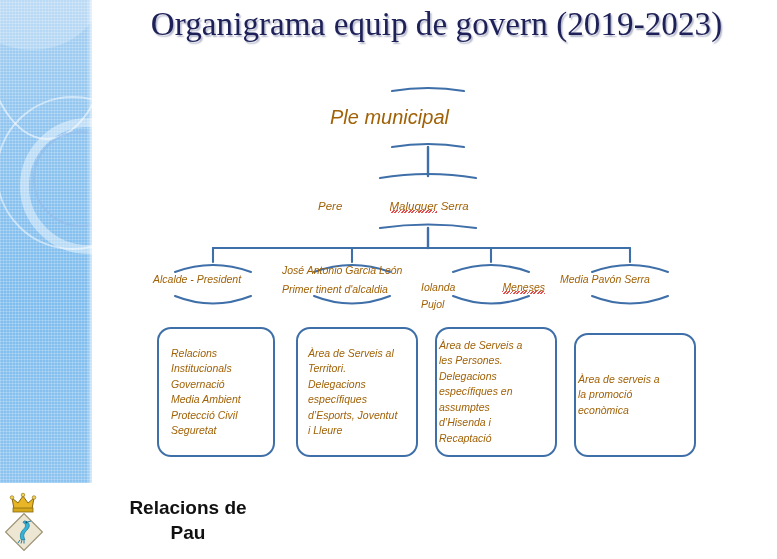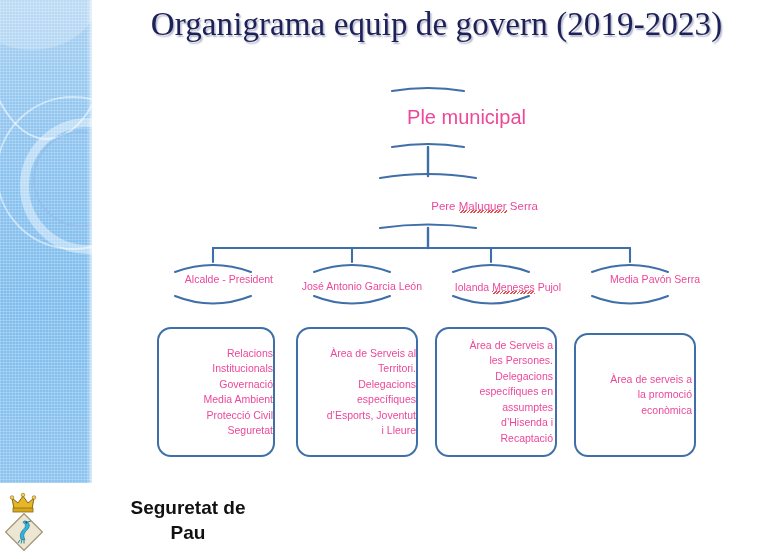--- a/index.html
+++ b/index.html
@@ -39,32 +39,33 @@
     display:flex;align-items:center;justify-content:center;
     font-family:"Liberation Serif", serif;
     font-size:33px;line-height:1.05;font-weight:400;
     color:#1e2158;
     letter-spacing:.1px;
     text-shadow:1.5px 2px 1.5px rgba(120,125,160,.55);
     white-space:nowrap;
   }
   .node-label{
     position:absolute;
-    text-align:right;
-    color:#ec4899;
+    text-align:left;
+    color:#a16207;
     font-family:"Liberation Sans", sans-serif;
     white-space:pre-line;
     z-index:4;
+    font-style:italic;
   }
   .lvl1{font-size:20px;line-height:24px;}
   .lvl2{font-size:11.5px;line-height:17px;}
   .lvl3{font-size:10.5px;line-height:17px;}
   .boxtxt{font-size:10.5px;line-height:15.5px;}
 
-  .sq{position:relative;display:inline;}
+  .sq{position:relative;display:inline;margin-left:44px;}
   .sq::after{
     content:"";position:absolute;left:0;right:0;bottom:-1px;height:3px;
     background-image:repeating-linear-gradient(135deg,#e03a3a 0 1.2px, rgba(0,0,0,0) 1.2px 2.4px);
     opacity:.9;
   }
 
   
   .obox{
     position:absolute;box-sizing:border-box;
     border:2px solid #3f6fa8;border-radius:14px;background:#ffffff;
@@ -132,21 +133,22 @@
   </svg>
 
   <div class="node-label lvl1" style="left:330px;top:105px;width:196px;">Ple municipal</div>
 
   <div class="node-label lvl2" style="left:318px;top:181px;width:220px;">
     <span>Pere </span><span class="sq">Maluquer</span><span> Serra</span>
   </div>
 
   <div class="node-label lvl3" style="left:153px;top:271px;width:120px;">Alcalde - President</div>
 
-  <div class="node-label lvl3" style="left:282px;top:278px;width:140px;">José Antonio Garcia León</div>
+  <div class="node-label lvl3" style="left:282px;top:262px;width:140px;">José Antonio Garcia León</div>
+  <div class="node-label lvl3" style="left:282px;top:281px;width:140px;">Primer tinent d'alcaldia</div>
 
   <div class="node-label lvl3" style="left:421px;top:262px;width:140px;">
     <span>Iolanda </span><span class="sq">Meneses</span><span> Pujol</span>
   </div>
 
   <div class="node-label lvl3" style="left:560px;top:271px;width:140px;">Media Pavón Serra</div>
 
   <div class="obox" style="left:157px;top:327px;width:118px;height:130px;padding-left:12px;">
     <div class="node-label boxtxt" style="position:static;width:112px;">Relacions
 Institucionals
@@ -195,17 +197,17 @@
       <g>
         <rect x="6" y="28" width="26" height="26" transform="rotate(45 19 41)" fill="#ece6d2" stroke="#9c9274" stroke-width="1.2"></rect>
 
         <path d="M19,30 C23,30 25,33 24,36 C23,39 20,40 19,43 C18.4,45 19,47 20,48.5
                  L16,48.5 C15,46 15,42.5 17,40 C18.5,38 20,37 20.4,35.4 C20.8,33.6 19.8,32 18,31.6 Z" fill="#35b3d8" stroke="#1d7fa3" stroke-width=".8"></path>
         <circle cx="21.4" cy="31.4" r="1.1" fill="#0f5a75"></circle>
         <path d="M22.5,31 L26,30" stroke="#1d7fa3" stroke-width="1" fill="none"></path>
         <path d="M15,49 L13,52 M17,49 L16,52.5 M19,49 L19,52.5" stroke="#1d7fa3" stroke-width="1" fill="none"></path>
       </g>
     </svg>
-    <div class="footer-text">Seguretat de
+    <div class="footer-text">Relacions de
 Pau</div>
   </div>
 
 </div>
 
 </body></html>

